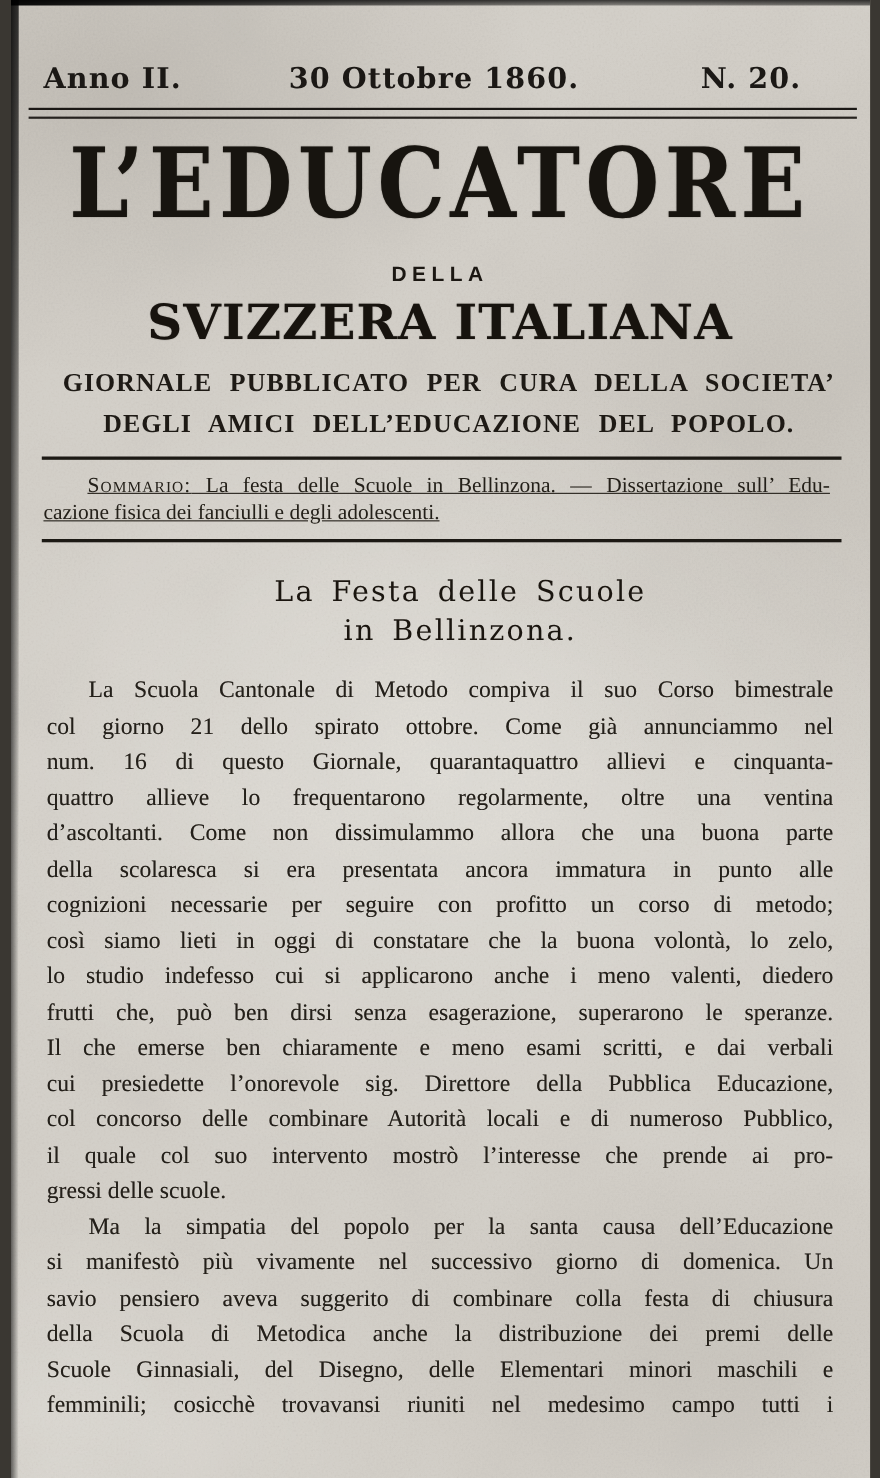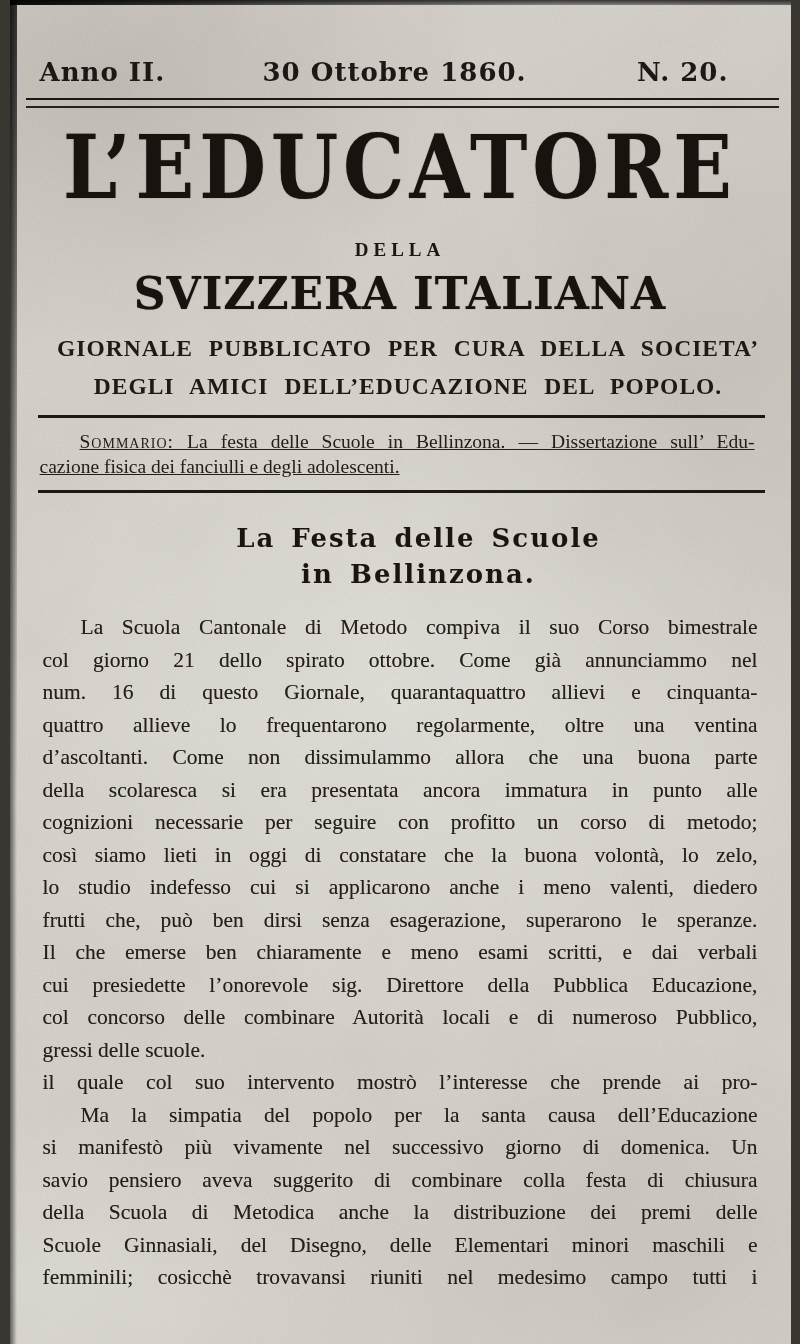--- a/index.html
+++ b/index.html
@@ -69,21 +69,21 @@
     line-height:1.05;
     letter-spacing:5px;
     transform:scaleY(1.14);
     transform-origin:50% 0;
     color:#17140f;
     text-shadow:0 0 1px rgba(20,16,10,.55);
   }
   .della{
     margin-top:36px;
     text-align:center;
-    font-family:Liberation Serif, serif;
+    font-family:Liberation Sans, sans-serif;
     font-weight:bold;
     font-size:19px;
     letter-spacing:5px;
     color:#1b1712;
   }
   .subtitle{
     margin:9px 0 0 0;
     text-align:center;
     font-family:"DejaVu Serif", serif;
     font-weight:bold;
@@ -126,21 +126,21 @@
     text-align:justify;
     text-align-last:justify;
   }
   .som-line2{text-align:left;}
   .smallcaps{font-variant:small-caps;letter-spacing:1px;}
   
   .article-title{
     margin-top:27px;
     text-align:center;
     font-family:"DejaVu Serif", serif;
-    font-weight:bold;
+    font-weight:normal;
     font-size:26px;
     line-height:36px;
     letter-spacing:2px;
     word-spacing:5px;
     color:#1a150f;
     padding-left:37px;
   }
   .article-body{
     margin:19px 33px 0 33px;
     font-size:21.5px;
@@ -216,22 +216,22 @@
       <div class="body-line">quattro allieve lo frequentarono regolarmente, oltre una ventina</div>
       <div class="body-line">d’ascoltanti. Come non dissimulammo allora che una buona parte</div>
       <div class="body-line">della scolaresca si era presentata ancora immatura in punto alle</div>
       <div class="body-line">cognizioni necessarie per seguire con profitto un corso di metodo;</div>
       <div class="body-line">così siamo lieti in oggi di constatare che la buona volontà, lo zelo,</div>
       <div class="body-line">lo studio indefesso cui si applicarono anche i meno valenti, diedero</div>
       <div class="body-line">frutti che, può ben dirsi senza esagerazione, superarono le speranze.</div>
       <div class="body-line">Il che emerse ben chiaramente e meno esami scritti, e dai verbali</div>
       <div class="body-line">cui presiedette l’onorevole sig. Direttore della Pubblica Educazione,</div>
       <div class="body-line">col concorso delle combinare Autorità locali e di numeroso Pubblico,</div>
+      <div class="body-line">il quale col suo intervento mostrò l’interesse che prende ai pro-</div>
       <div class="body-line short">gressi delle scuole.</div>
-      <div class="body-line">il quale col suo intervento mostrò l’interesse che prende ai pro-</div>
       <div class="body-line first">Ma la simpatia del popolo per la santa causa dell’Educazione</div>
       <div class="body-line">si manifestò più vivamente nel successivo giorno di domenica. Un</div>
       <div class="body-line">savio pensiero aveva suggerito di combinare colla festa di chiusura</div>
       <div class="body-line">della Scuola di Metodica anche la distribuzione dei premi delle</div>
       <div class="body-line">Scuole Ginnasiali, del Disegno, delle Elementari minori maschili e</div>
       <div class="body-line">femminili; cosicchè trovavansi riuniti nel medesimo campo tutti i</div>
     </div>
 
 </div>
 

